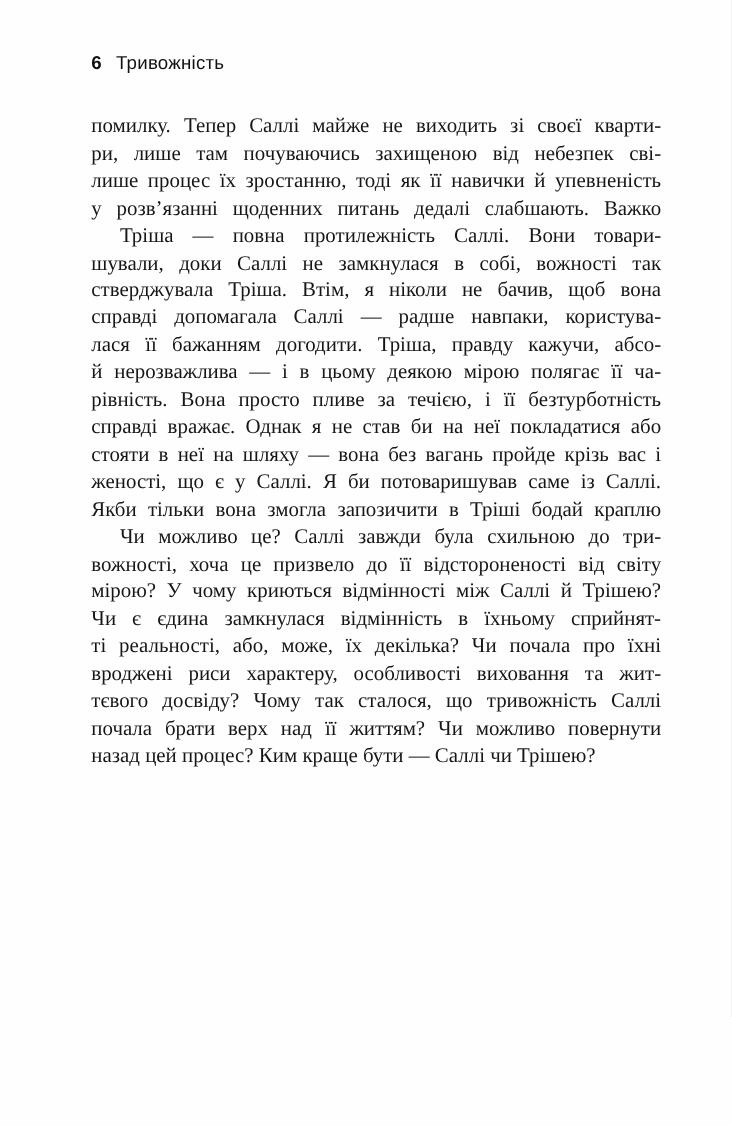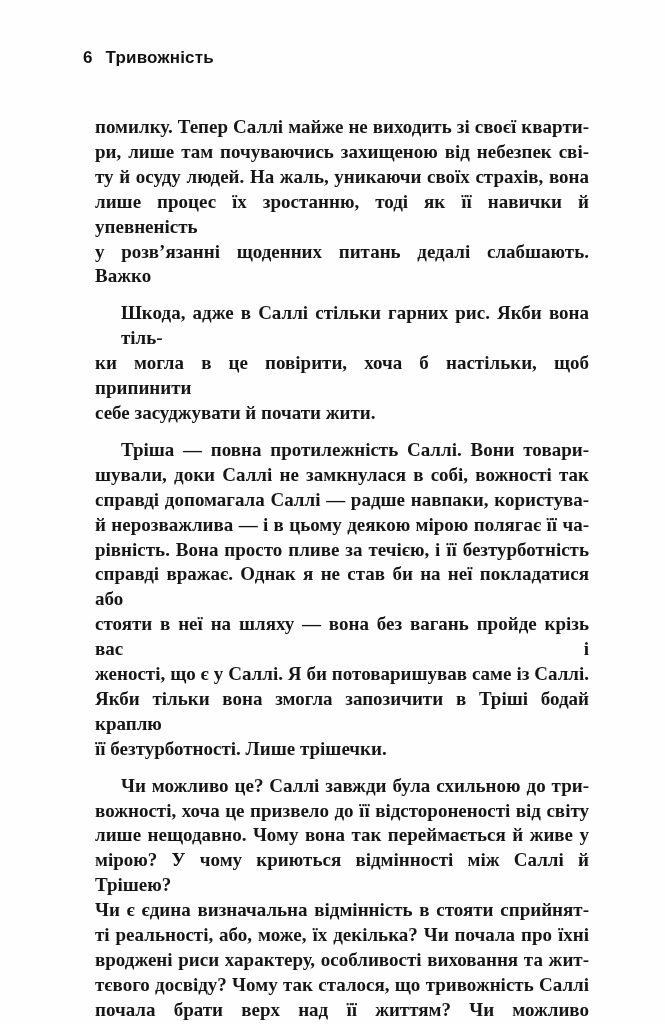--- a/index.html
+++ b/index.html
@@ -25,34 +25,34 @@
     font-family: "Liberation Sans", sans-serif;
     font-size: 17px;
     line-height: 21px;
     color: #111111;
   }
   .running-header .pagenum {
     font-weight: 700;
     margin-right: 13px;
   }
   .running-header .title {
-    font-weight: 700;
+    font-weight: 400;
     letter-spacing: 0.2px;
   }
   .page-body {
     position: absolute;
     left: 83px;
     top: 103px;
     width: 518px;
     font-family: "Liberation Serif", serif;
     font-size: 19px;
     line-height: 24.9px;
     color: #161616;
   }
-  .para { margin: 12px; font-weight: bold; }
+  .para { margin: 0; }
   .line {
     text-align: justify;
     text-align-last: justify;
     white-space: normal;
   }
   .line.last {
     text-align: justify;
     text-align-last: left;
   }
   .para.indent .line:first-child {
@@ -64,47 +64,41 @@
 
 <div class="page">
   <div class="running-header">
     <span class="pagenum">6</span>
     <span class="title">Тривожність</span>
   </div>
   <div class="page-body">
       <div class="para">
         <div class="line">помилку. Тепер Саллі майже не виходить зі своєї кварти-</div>
         <div class="line">ри, лише там почуваючись захищеною від небезпек сві-</div>
-        <div class="line">ту й осуду людей. На жаль, уникаючи своїх страхів, вона</div>
         <div class="line">лише процес їх зростанню, тоді як її навички й упевненість</div>
         <div class="line">у розв’язанні щоденних питань дедалі слабшають. Важко</div>
       </div>
       <div class="para indent">
-        <div class="line">Шкода, адже в Саллі стільки гарних рис. Якби вона тіль-</div>
-        <div class="line">ки могла в це повірити, хоча б настільки, щоб припинити</div>
-        <div class="line last">себе засуджувати й почати жити.</div>
-      </div>
-      <div class="para indent">
         <div class="line">Тріша — повна протилежність Саллі. Вони товари-</div>
         <div class="line">шували, доки Саллі не замкнулася в собі, вожності так</div>
+        <div class="line">стверджувала Тріша. Втім, я ніколи не бачив, щоб вона</div>
         <div class="line">справді допомагала Саллі — радше навпаки, користува-</div>
+        <div class="line">лася її бажанням догодити. Тріша, правду кажучи, абсо-</div>
         <div class="line">й нерозважлива — і в цьому деякою мірою полягає її ча-</div>
         <div class="line">рівність. Вона просто пливе за течією, і її безтурботність</div>
         <div class="line">справді вражає. Однак я не став би на неї покладатися або</div>
         <div class="line">стояти в неї на шляху — вона без вагань пройде крізь вас і</div>
         <div class="line">женості, що є у Саллі. Я би потоваришував саме із Саллі.</div>
         <div class="line">Якби тільки вона змогла запозичити в Тріші бодай краплю</div>
-        <div class="line last">її безтурботності. Лише трішечки.</div>
       </div>
       <div class="para indent">
         <div class="line">Чи можливо це? Саллі завжди була схильною до три-</div>
         <div class="line">вожності, хоча це призвело до її відстороненості від світу</div>
-        <div class="line">лише нещодавно. Чому вона так переймається й живе у</div>
         <div class="line">мірою? У чому криються відмінності між Саллі й Трішею?</div>
-        <div class="line">Чи є єдина визначальна відмінність в стояти сприйнят-</div>
+        <div class="line">Чи є єдина замкнулася відмінність в їхньому сприйнят-</div>
         <div class="line">ті реальності, або, може, їх декілька? Чи почала про їхні</div>
         <div class="line">вроджені риси характеру, особливості виховання та жит-</div>
         <div class="line">тєвого досвіду? Чому так сталося, що тривожність Саллі</div>
         <div class="line">почала брати верх над її життям? Чи можливо повернути</div>
         <div class="line last">назад цей процес? Ким краще бути — Саллі чи Трішею?</div>
       </div>
     </div>
 </div>
 
 </body></html>

